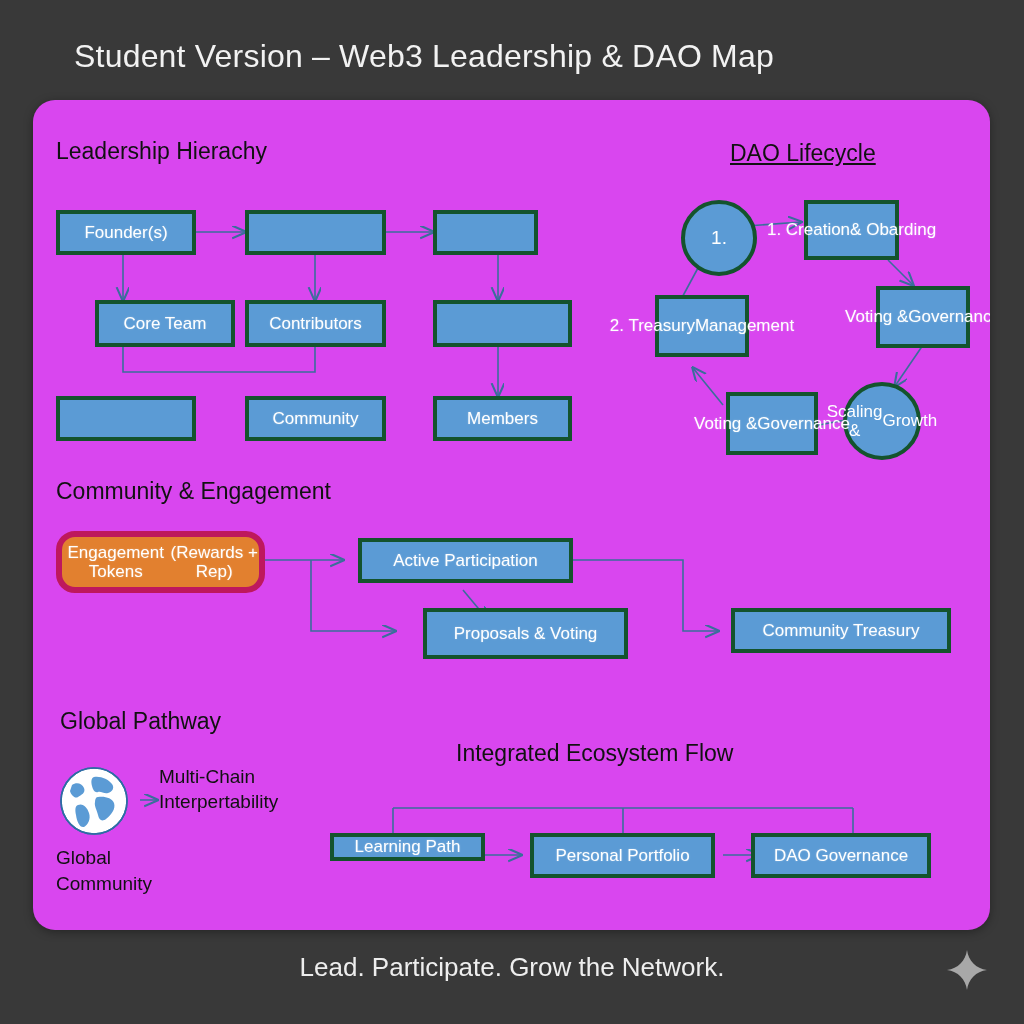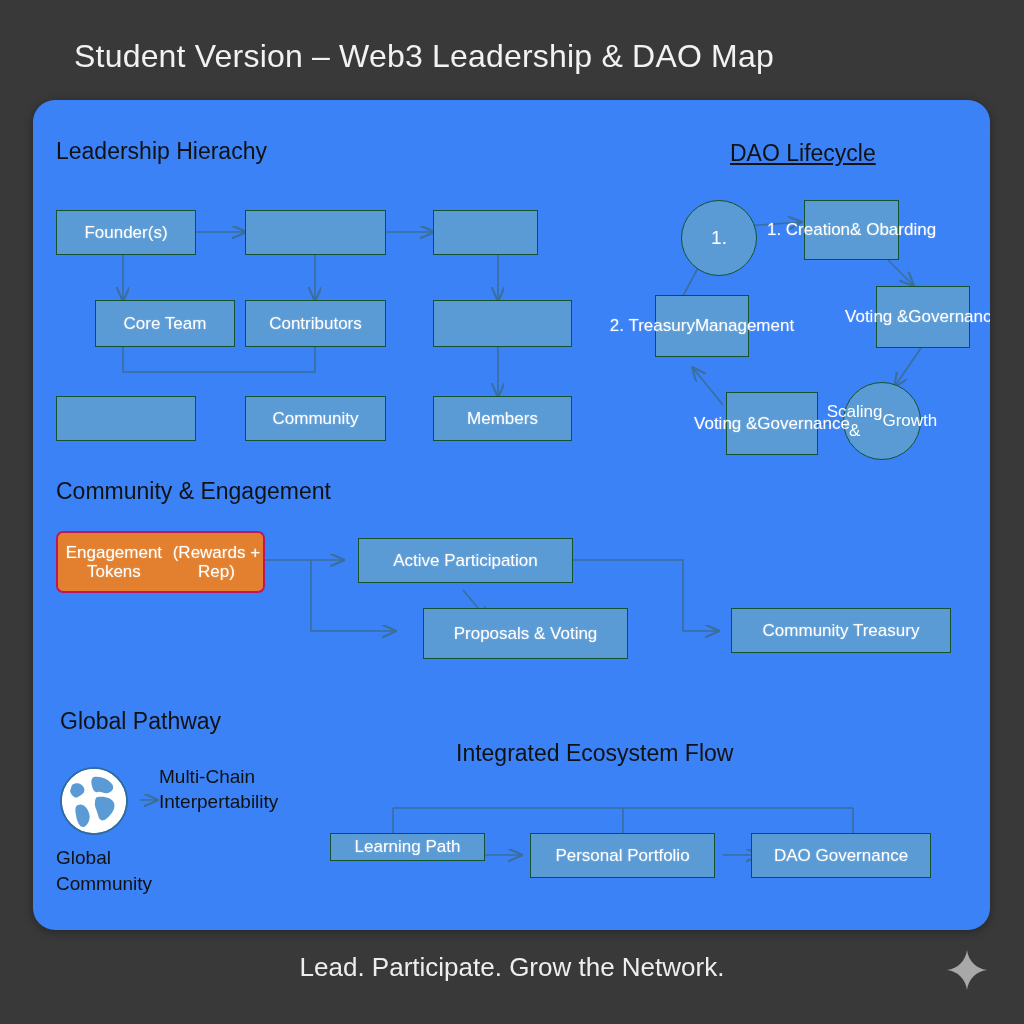--- a/index.html
+++ b/index.html
@@ -16,44 +16,44 @@
   .title{
     position:absolute; left:74px; top:38px;
     font-size:32px; color:#f2f2f2; font-weight:400;
     letter-spacing:.2px; white-space:nowrap;
   }
 
   
   .card{
     position:absolute; left:33px; top:100px;
     width:957px; height:830px;
-    background:#3b82f6; border-radius:22px;
+    background:#d946ef; border-radius:22px;
     box-shadow:0 2px 10px rgba(0,0,0,.35);
     overflow:hidden;
   }
 
   
   .footer-text{
     position:absolute; left:0; top:952px; width:1024px;
     text-align:center; font-size:26px; color:#eeeeee;
   }
   .sparkle{position:absolute; left:945px; top:948px; width:44px; height:44px;}
 
   
   .sect-head{position:absolute;color:#111;font-size:23px;white-space:nowrap;}
   .node{
     position:absolute; box-sizing:border-box;
-    background:#5B9BD5; border:1px solid #14532d;
+    background:#5B9BD5; border:4px solid #14532d;
     color:#ffffff; display:flex; align-items:center; justify-content:center;
     text-align:center; line-height:1.12; font-size:17px;
     text-shadow:0 0 2px rgba(255,255,255,.35);
   }
   .node.plain{text-shadow:none;}
   .node.circle{border-radius:50%;}
-  .node.orange{background:#E2802F;border:2px solid #be185d;border-radius:7px;}
+  .node.orange{background:#E2802F;border:6px solid #be185d;border-radius:19px;}
   .node.ovf{overflow:visible;white-space:nowrap;}
 
   
   .edges{position:absolute;left:0;top:0;width:957px;height:830px;pointer-events:none;}
 </style>
 </head>
 <body>
 
 <div id="root">
 

